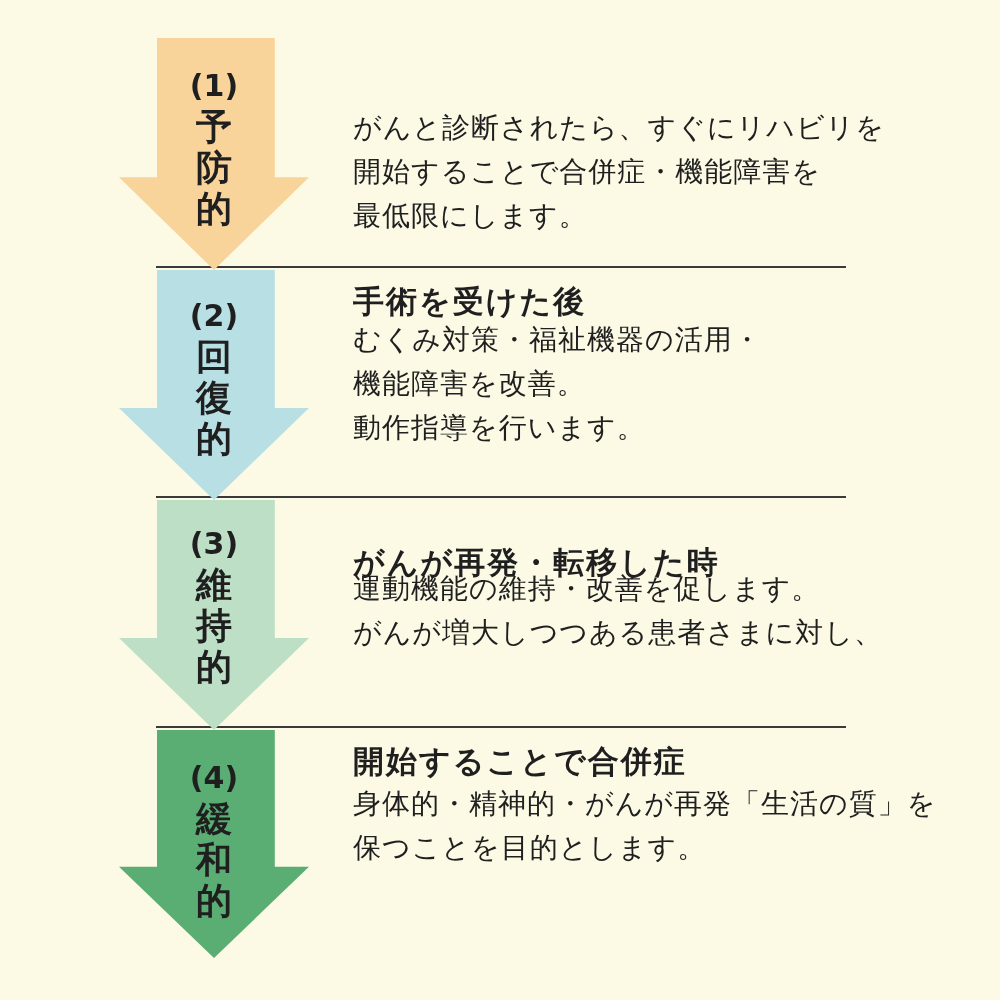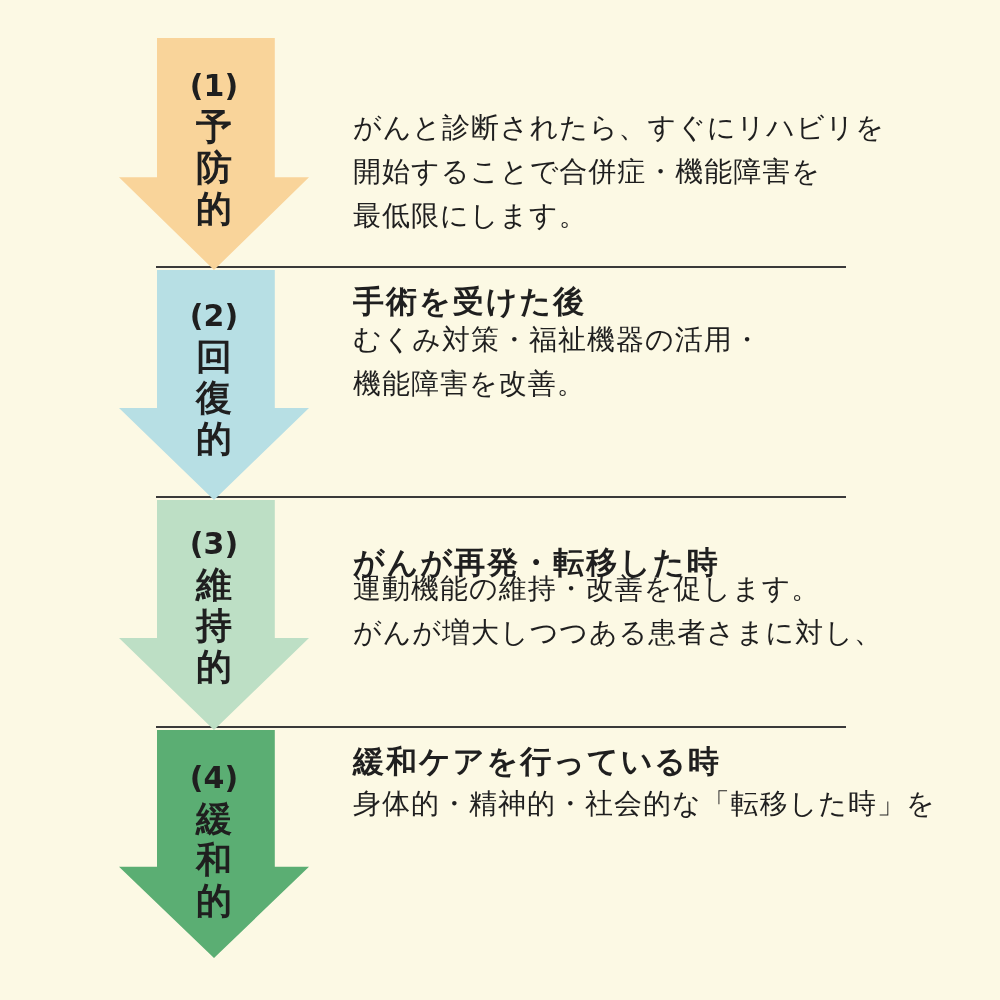--- a/index.html
+++ b/index.html
@@ -48,20 +48,21 @@
   <div class="arrow-label l2">
     <div class="num">(2)</div>
     <div class="kanji">回</div>
     <div class="kanji">復</div>
     <div class="kanji">的</div>
   </div>
   <h2 class="title t2">手術を受けた後</h2>
   <div class="body b2">
     <div>むくみ対策・福祉機器の活用・</div>
     <div>機能障害を改善。</div>
+    <div>動作指導を行います。</div>
   </div>
 
   <div class="arrow a3" style="background: rgb(189, 223, 197);"></div>
   <div class="arrow-label l3">
     <div class="num">(3)</div>
     <div class="kanji">維</div>
     <div class="kanji">持</div>
     <div class="kanji">的</div>
   </div>
   <h2 class="title t3">がんが再発・転移した時</h2>
@@ -70,18 +71,19 @@
     <div>がんが増大しつつある患者さまに対し、</div>
   </div>
 
   <div class="arrow a4" style="background: rgb(91, 174, 115);"></div>
   <div class="arrow-label l4">
     <div class="num">(4)</div>
     <div class="kanji">緩</div>
     <div class="kanji">和</div>
     <div class="kanji">的</div>
   </div>
-  <h2 class="title t4">緩和ケアを行っている時</h2>
+  <h2 class="title t4">開始することで合併症</h2>
   <div class="body b4">
-    <div>身体的・精神的・社会的な「転移した時」を</div>
+    <div>身体的・精神的・がんが再発「生活の質」を</div>
+    <div>保つことを目的とします。</div>
   </div>
 
 </div>
 
 </body></html>

